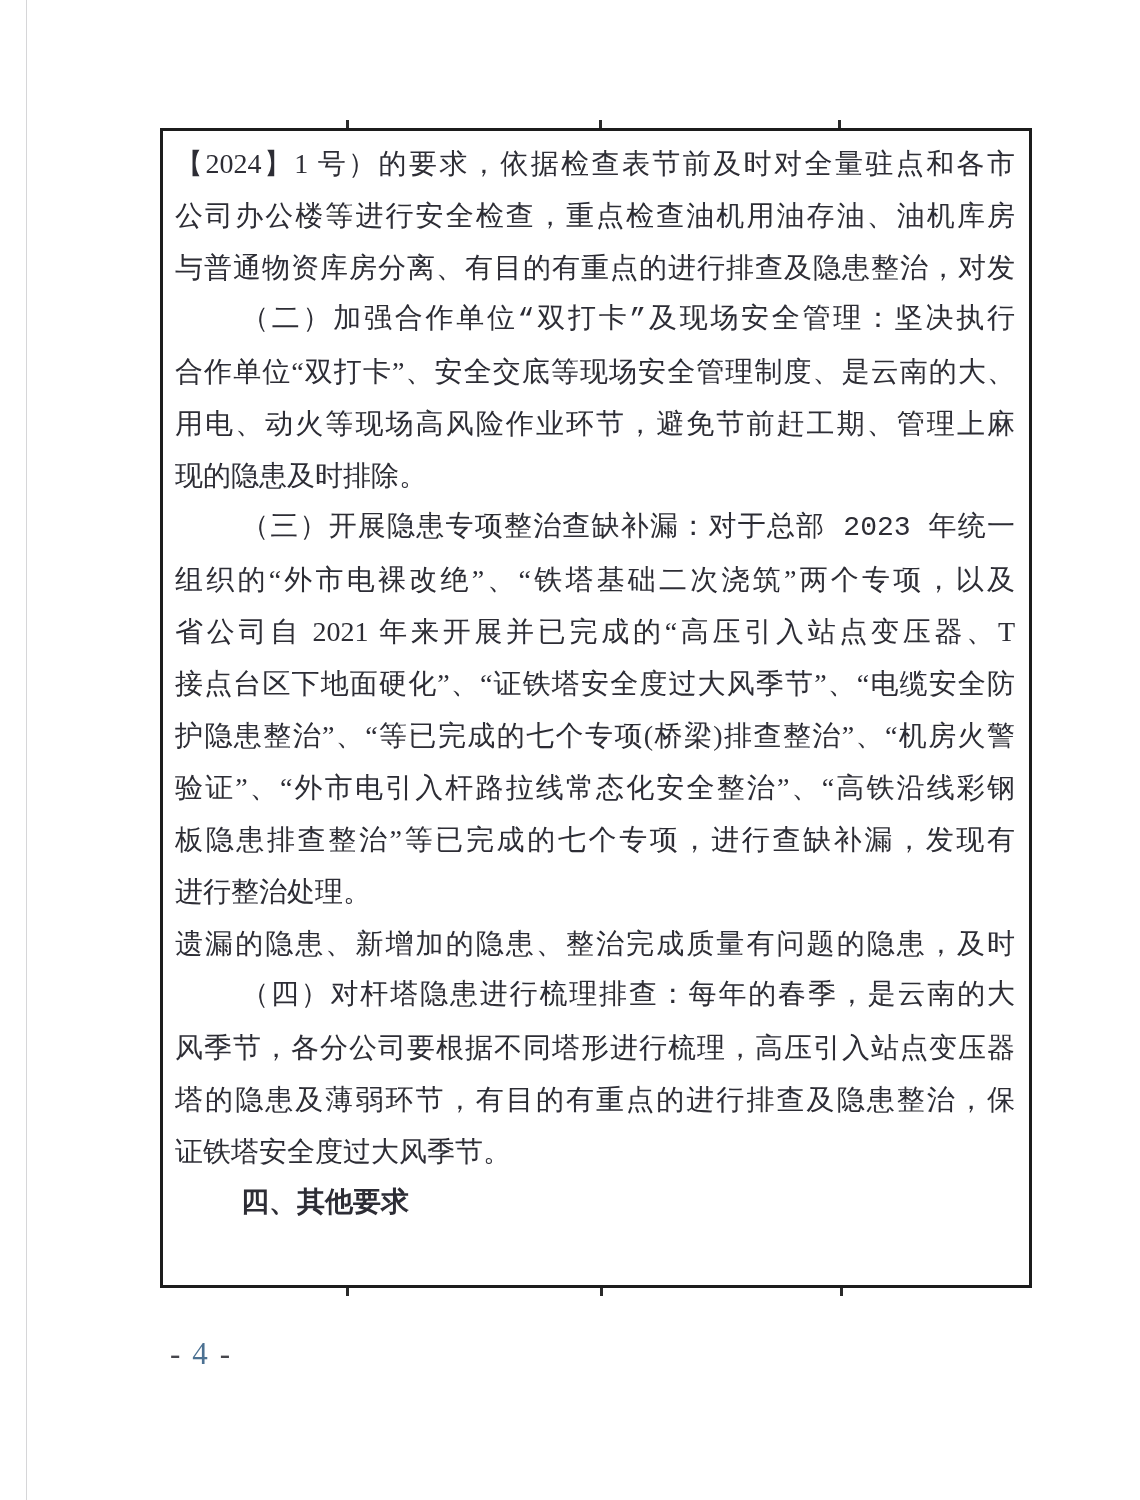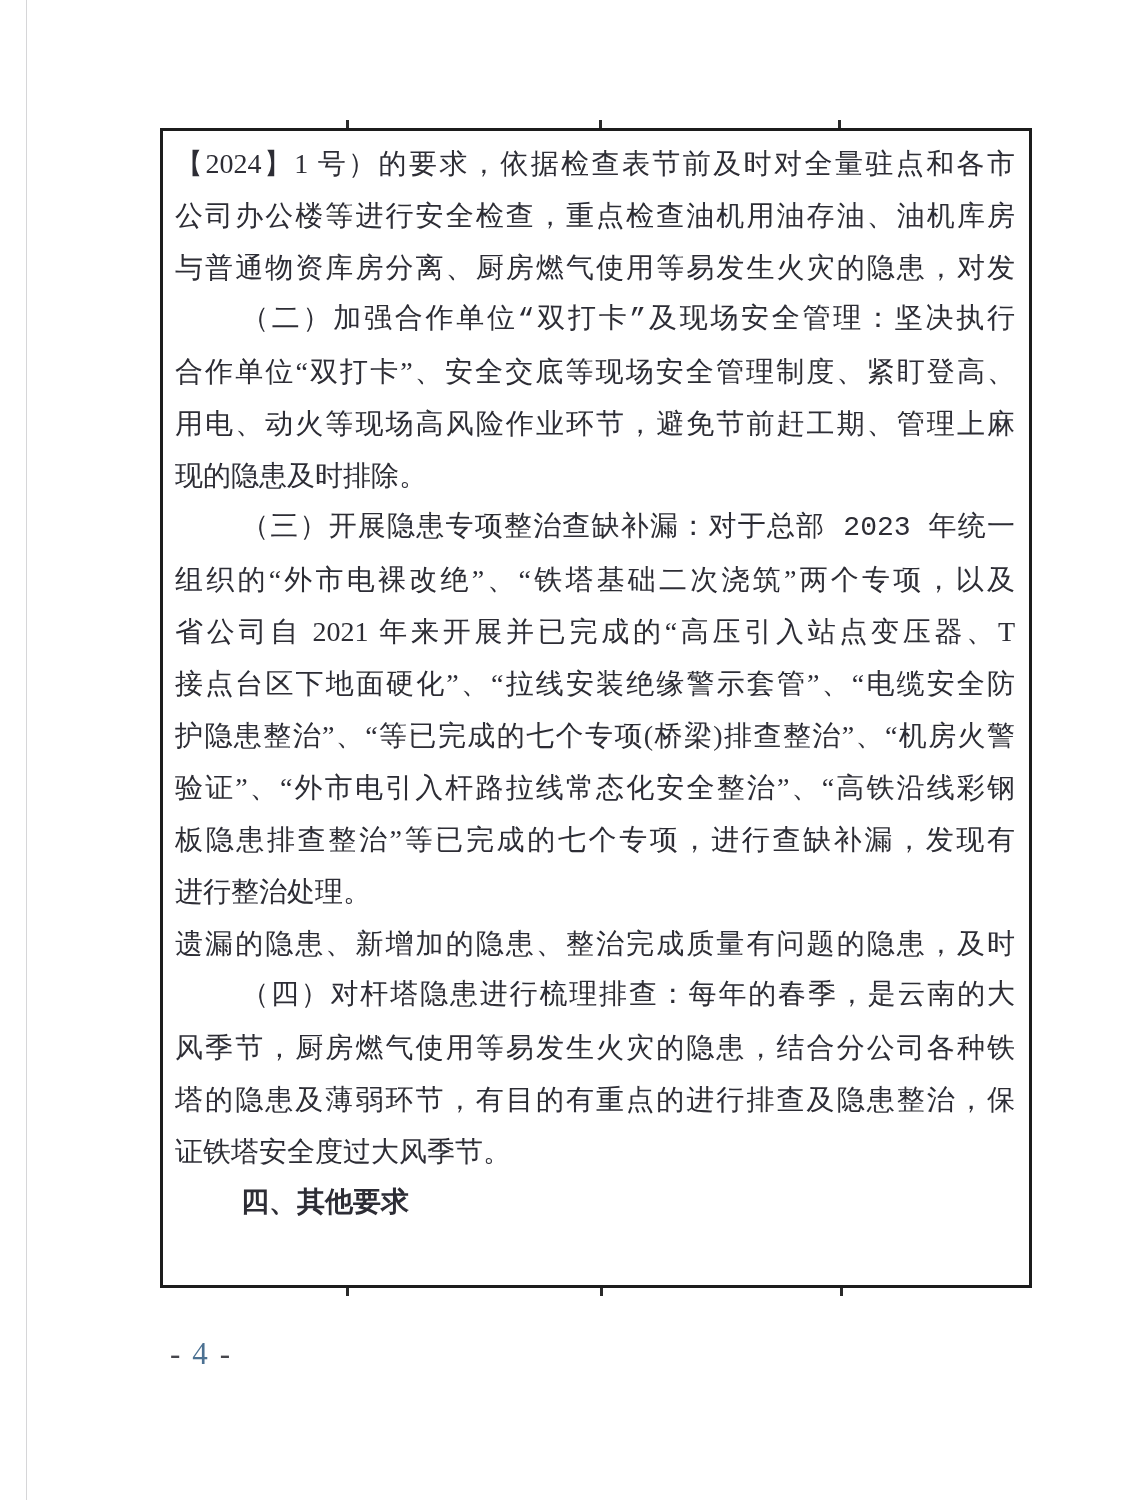--- a/index.html
+++ b/index.html
@@ -68,36 +68,36 @@
   <div class="edge-line"></div>
 
   <div class="tick" style="left:322px; top:120px;"></div>
   <div class="tick" style="left:575px; top:120px;"></div>
   <div class="tick" style="left:814px; top:120px;"></div>
 
   <div class="doc-box">
     <div class="doc-body">
       <div class="line fill">【2024】1 号）的要求，依据检查表节前及时对全量驻点和各市</div>
       <div class="line fill">公司办公楼等进行安全检查，重点检查油机用油存油、油机库房</div>
-      <div class="line fill">与普通物资库房分离、厨房燃气使用等易发生火灾的隐患，对发</div>
+      <div class="line fill">与普通物资库房分离、有目的有重点的进行排查及隐患整治，对发</div>
       <div class="line fill indent">（二）加强合作单位“双打卡”及现场安全管理：坚决执行</div>
-      <div class="line fill">合作单位“双打卡”、安全交底等现场安全管理制度、紧盯登高、</div>
+      <div class="line fill">合作单位“双打卡”、安全交底等现场安全管理制度、是云南的大、</div>
       <div class="line fill">用电、动火等现场高风险作业环节，避免节前赶工期、管理上麻</div>
       <div class="line">现的隐患及时排除。</div>
       <div class="line fill indent">（三）开展隐患专项整治查缺补漏：对于总部 2023 年统一</div>
       <div class="line fill">组织的“外市电裸改绝”、“铁塔基础二次浇筑”两个专项，以及</div>
       <div class="line fill">省公司自 2021 年来开展并已完成的“高压引入站点变压器、T</div>
-      <div class="line fill">接点台区下地面硬化”、“拉线安装绝缘警示套管”、“电缆安全防</div>
+      <div class="line fill">接点台区下地面硬化”、“证铁塔安全度过大风季节”、“电缆安全防</div>
       <div class="line fill">护隐患整治”、“等已完成的七个专项(桥梁)排查整治”、“机房火警</div>
       <div class="line fill">验证”、“外市电引入杆路拉线常态化安全整治”、“高铁沿线彩钢</div>
       <div class="line fill">板隐患排查整治”等已完成的七个专项，进行查缺补漏，发现有</div>
       <div class="line">进行整治处理。</div>
       <div class="line fill">遗漏的隐患、新增加的隐患、整治完成质量有问题的隐患，及时</div>
       <div class="line fill indent">（四）对杆塔隐患进行梳理排查：每年的春季，是云南的大</div>
-      <div class="line fill">风季节，厨房燃气使用等易发生火灾的隐患，结合分公司各种铁</div>
+      <div class="line fill">风季节，各分公司要根据不同塔形进行梳理，高压引入站点变压器</div>
       <div class="line fill">塔的隐患及薄弱环节，有目的有重点的进行排查及隐患整治，保</div>
       <div class="line">证铁塔安全度过大风季节。</div>
       <div class="line indent bold">四、其他要求</div>
     </div>
   </div>
 
   <div class="tick" style="left:322px; top:1288px;"></div>
   <div class="tick" style="left:576px; top:1288px;"></div>
   <div class="tick" style="left:816px; top:1288px;"></div>
 

